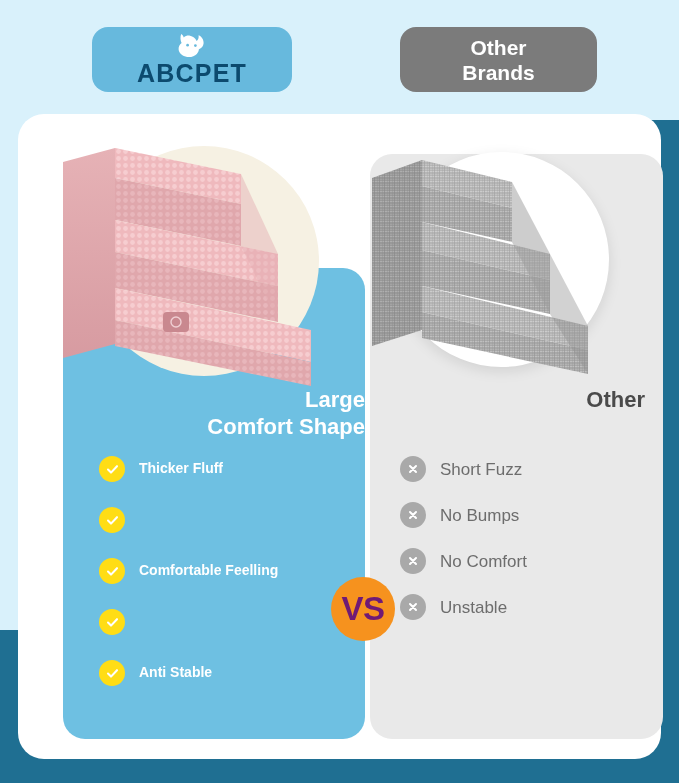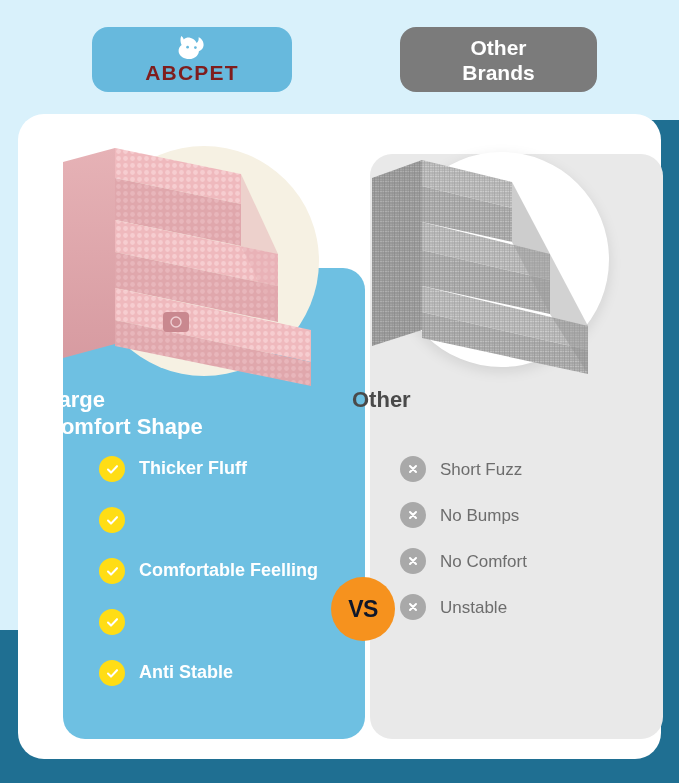--- a/index.html
+++ b/index.html
@@ -39,22 +39,22 @@
     justify-content: center;
   }
   .pill-brand {
     left: 92px; top: 27px;
     width: 200px; height: 65px;
     background: #67b9dd;
     gap: 1px;
   }
   .brand-logo-mark { width: 34px; height: 26px; display: block; }
   .brand-word {
-    color: #7f1d1d;
-    font-size: 21px;
+    color: #0c4a6e;
+    font-size: 25px;
     font-weight: bold;
     letter-spacing: 1.2px;
   }
   .pill-other {
     left: 400px; top: 27px;
     width: 197px; height: 65px;
     background: #7b7b7b;
   }
   .other-line {
     color: #ffffff;
@@ -109,21 +109,21 @@
     bottom: 0;
     border-radius: 22px;
   }
   .card-blue { background: #6ec0e2; }
   .card-gray {
     background: #e9e9e9;
     left: 18px; top: 20px; width: 293px; bottom: 0;
   }
 
   .card-title {
-    text-align: left;
+    text-align: right;
     font-size: 22px;
     font-weight: bold;
     line-height: 27px;
   }
   .title-blue { color: #ffffff; }
   .title-gray { color: #4a4a4a; }
 
   .title-pos-left  { position: absolute; left: 0; right: 0; top: 252px; }
   .title-pos-right { position: absolute; left: 0; right: 0; top: 252px; }
 
@@ -147,43 +147,43 @@
     display: flex;
     align-items: center;
     justify-content: center;
   }
   .ic-check { background: #ffdd15; }
   .ic-cross { background: #a9a9a9; }
   .ic svg { display: block; }
 
   .ftext-blue {
     color: #ffffff;
-    font-size: 18px;
+    font-size: 14px;
     font-weight: bold;
     line-height: 21px;
     padding-top: 2px;
   }
   .ftext-gray {
     color: #6d6d6d;
     font-size: 17px;
     line-height: 21px;
   }
 
   
   .vs-badge {
     position: absolute;
     left: 313px; top: 463px;
     width: 64px; height: 64px;
     border-radius: 50%;
     background: #f6921e;
     display: flex;
     align-items: center;
     justify-content: center;
-    color: #0f172a;
-    font-size: 23px;
+    color: #701a75;
+    font-size: 33px;
     font-weight: bold;
     letter-spacing: -0.5px;
     z-index: 8;
     box-shadow: 0 0 0 4px rgba(255,255,255,0.0);
   }
 
   
   .stairs-pink { position: absolute; left: 0; top: 0; width: 100%; height: 100%; }
   .stairs-gray { position: absolute; left: 0; top: 0; width: 100%; height: 100%; }
 </style>

